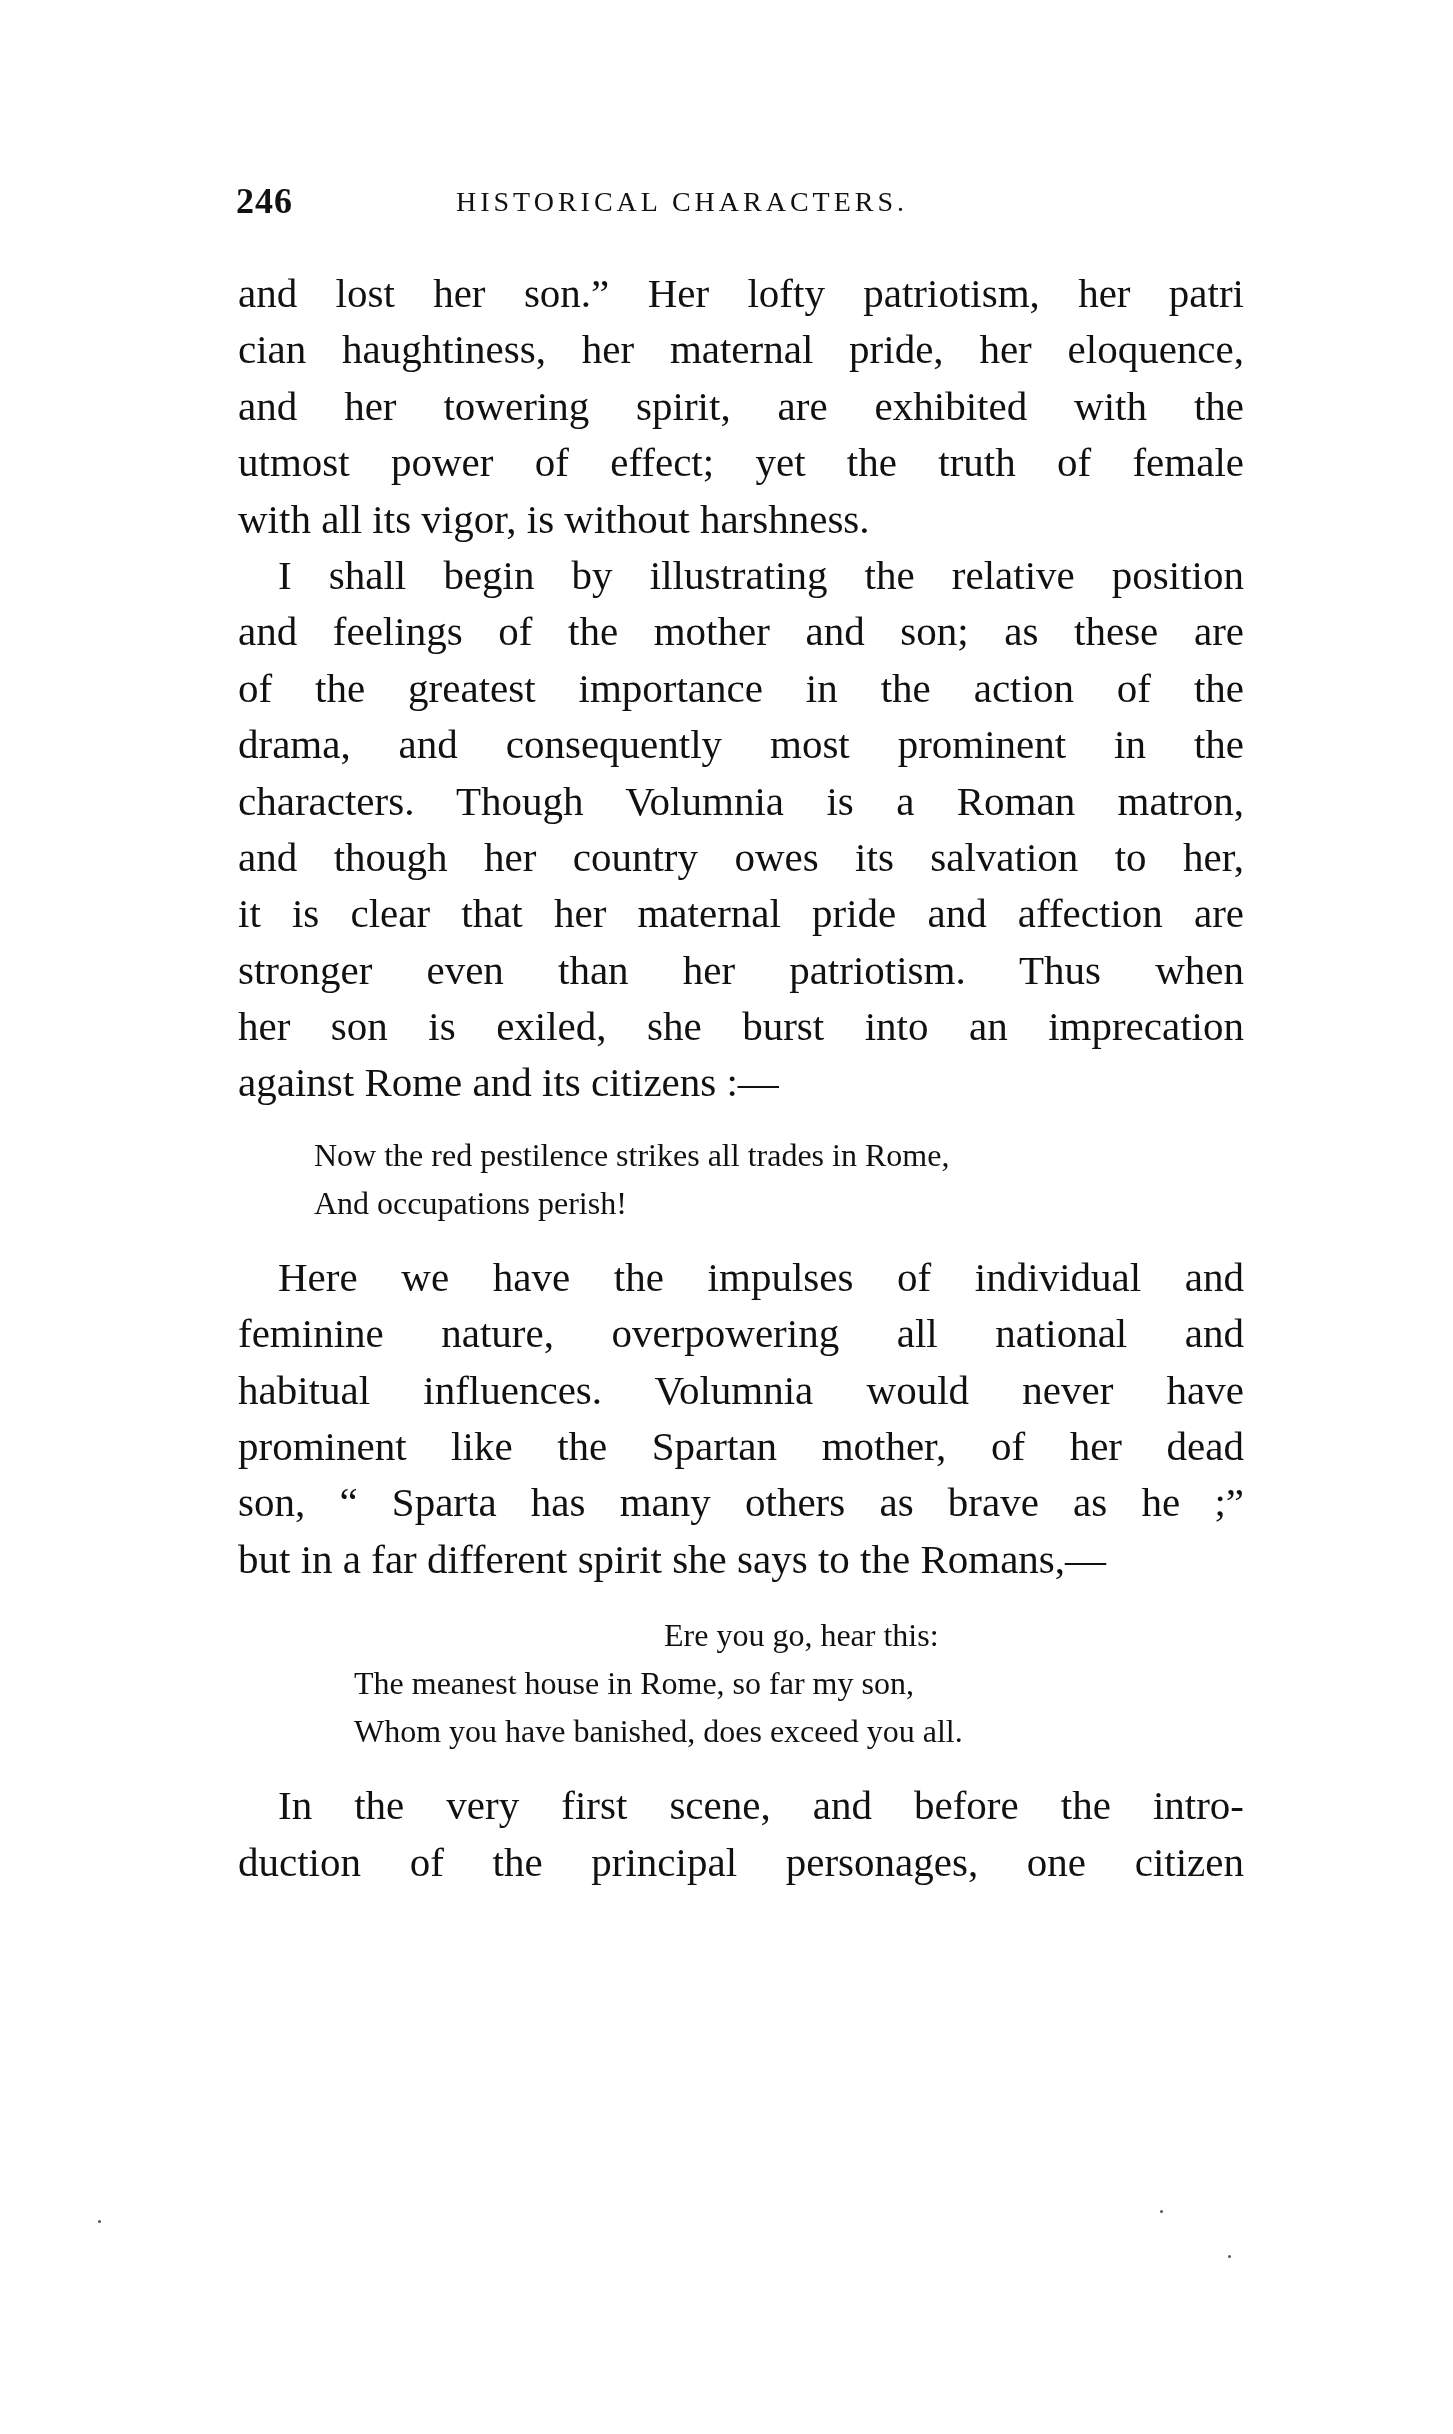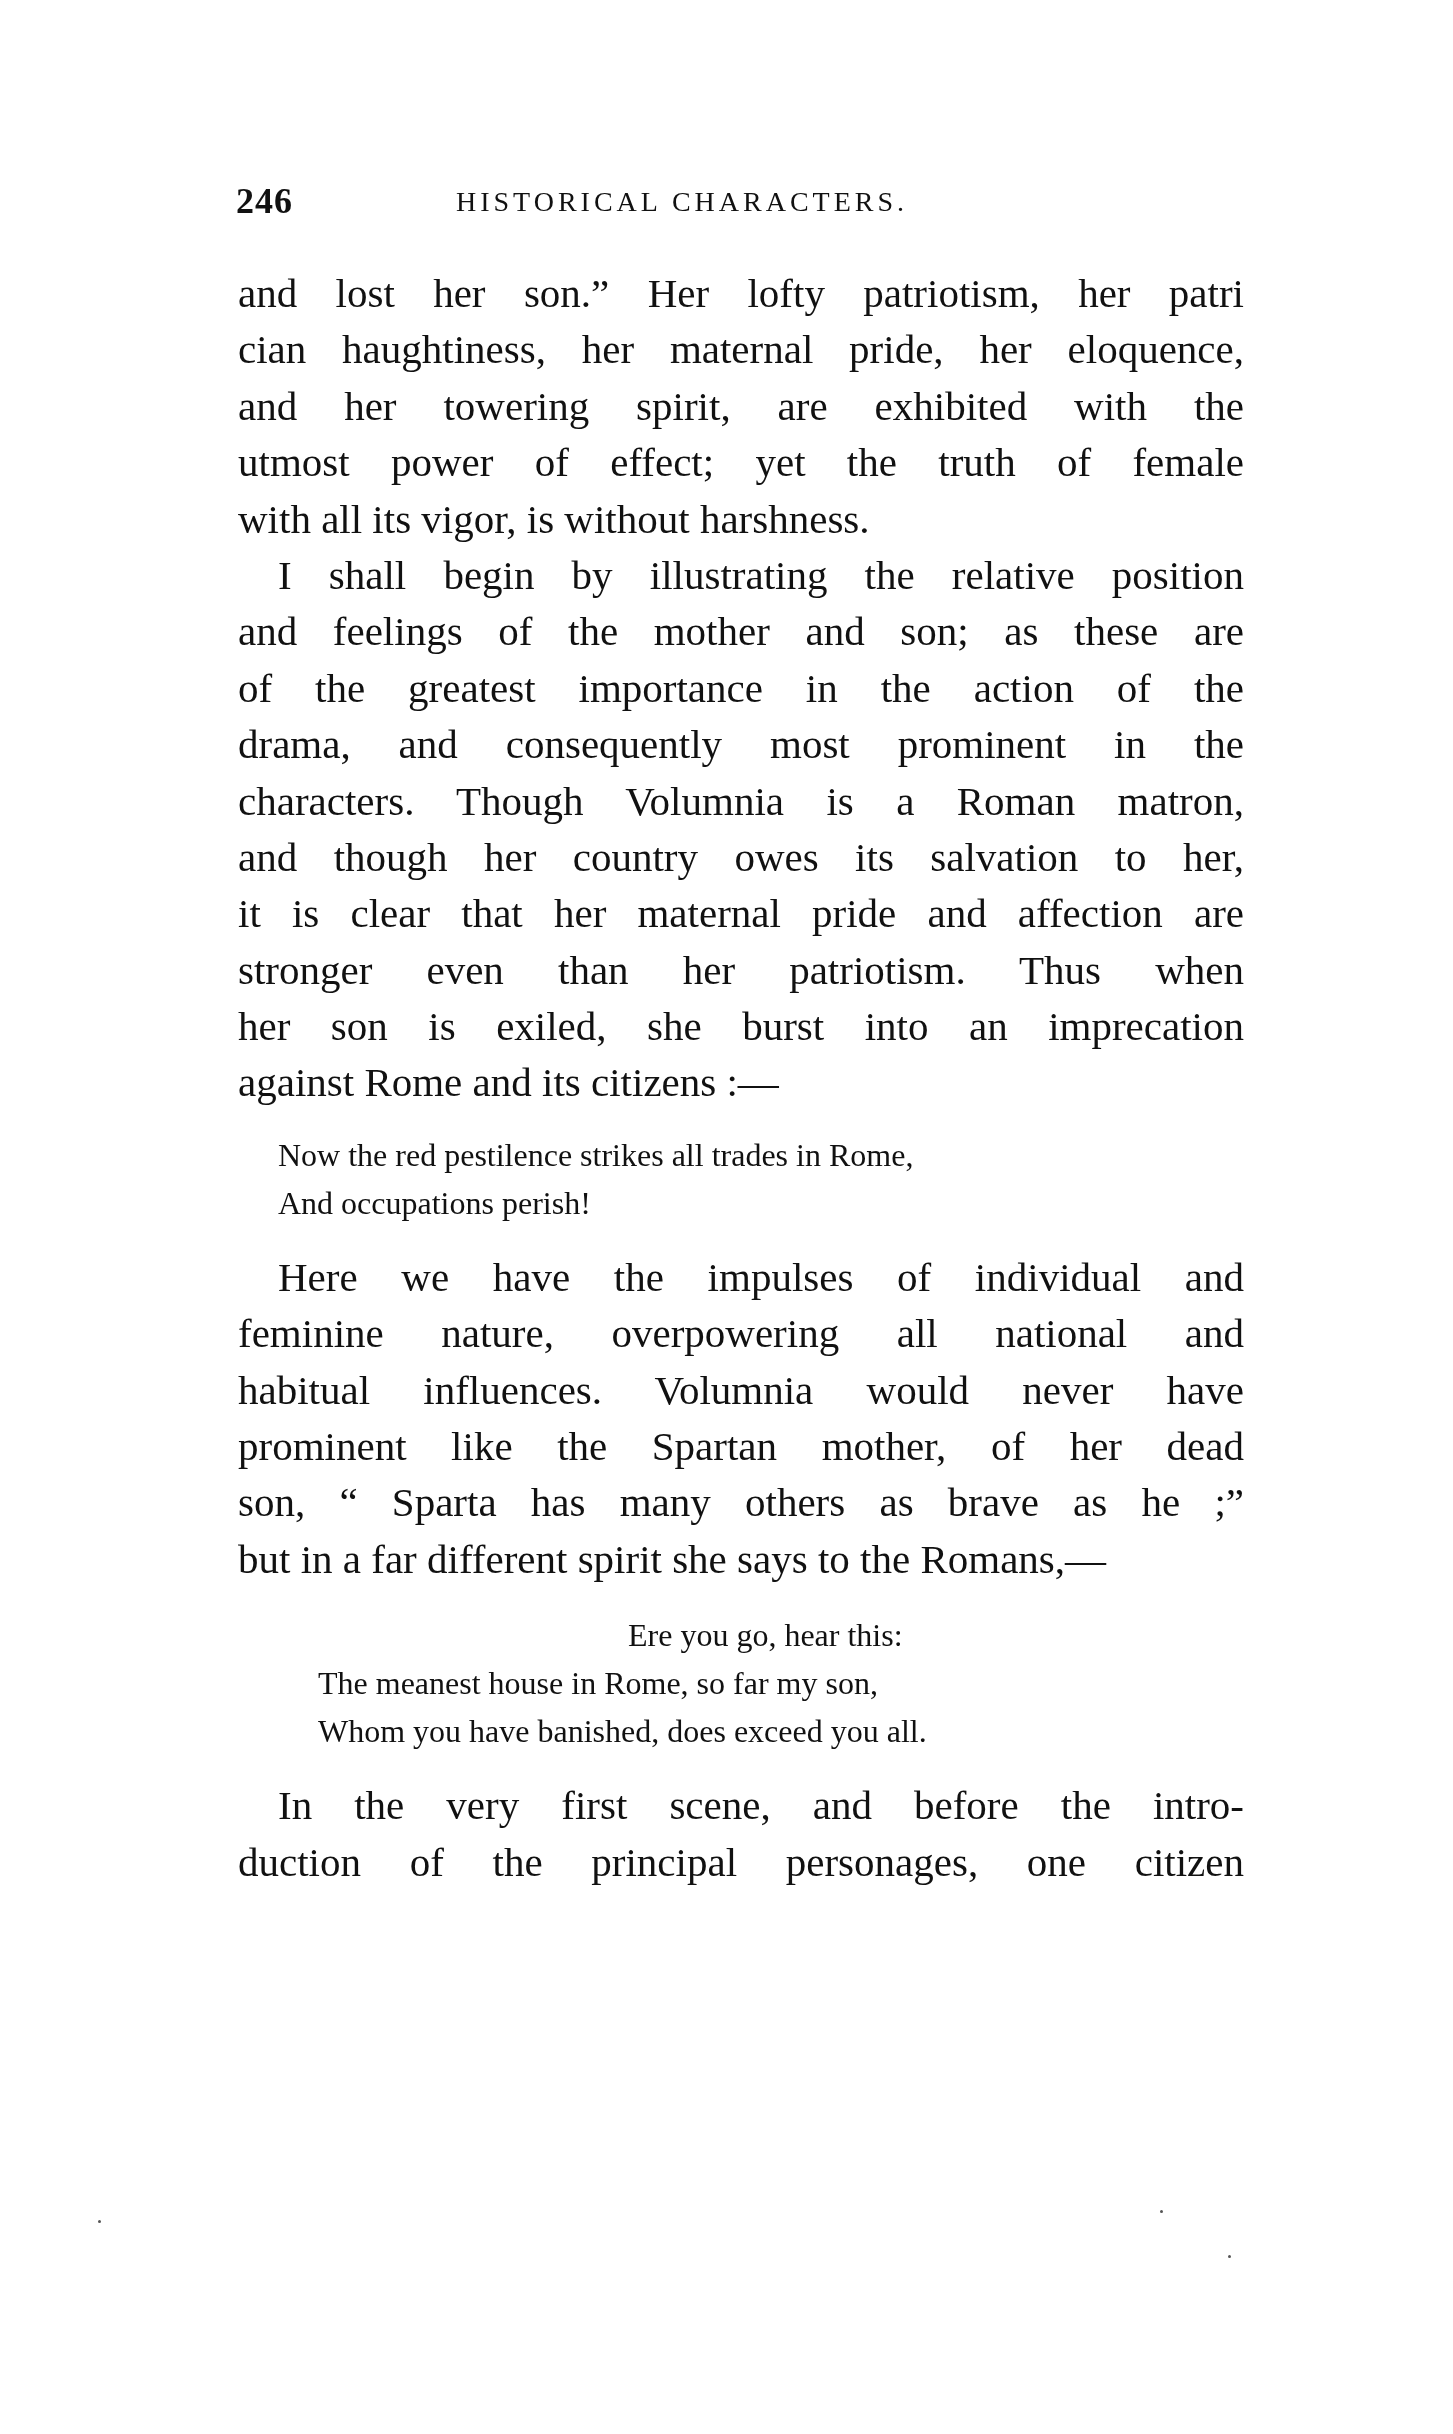--- a/index.html
+++ b/index.html
@@ -6,21 +6,21 @@
   body { width: 1453px; height: 2434px; position: relative; overflow: hidden;
          font-family: "Liberation Serif", "DejaVu Serif", serif; color: #111; }
   .page { position: absolute; left: 0; top: 0; width: 1453px; height: 2434px; }
   .header { position: absolute; top: 180px; left: 236px; width: 1010px; height: 50px; }
   .page-number { position: absolute; left: 0; top: 0; font-size: 36px; font-weight: bold; letter-spacing: 1px; }
   .running-head { position: absolute; left: 220px; top: 6px; font-size: 28px; letter-spacing: 4px; font-variant: small-caps; }
   .body-col { position: absolute; left: 238px; top: 265px; width: 1006px; }
   .line { font-size: 41px; line-height: 56.4px; height: 56.4px; text-align: justify; text-align-last: justify; white-space: nowrap; overflow: hidden; }
   .line.last { text-align-last: left; }
   .line.indent { padding-left: 40px; }
-  .verse { font-size: 32px; line-height: 48px; height: 48px; white-space: nowrap; }
+  .verse { font-size: 32px; line-height: 48px; height: 48px; white-space: nowrap; margin-left: 36px; }
   .verse-block-1 { margin-top: 20px; margin-bottom: 22px; padding-left: 40px; }
   .verse-block-2 { margin-top: 24px; margin-bottom: 22px; padding-left: 80px; }
   .verse.halfline { padding-left: 310px; }
   .speck { position: absolute; width: 3px; height: 3px; background: #555; border-radius: 50%; }
 </style>
 </head>
 <body>
 
 <div class="page">
 

